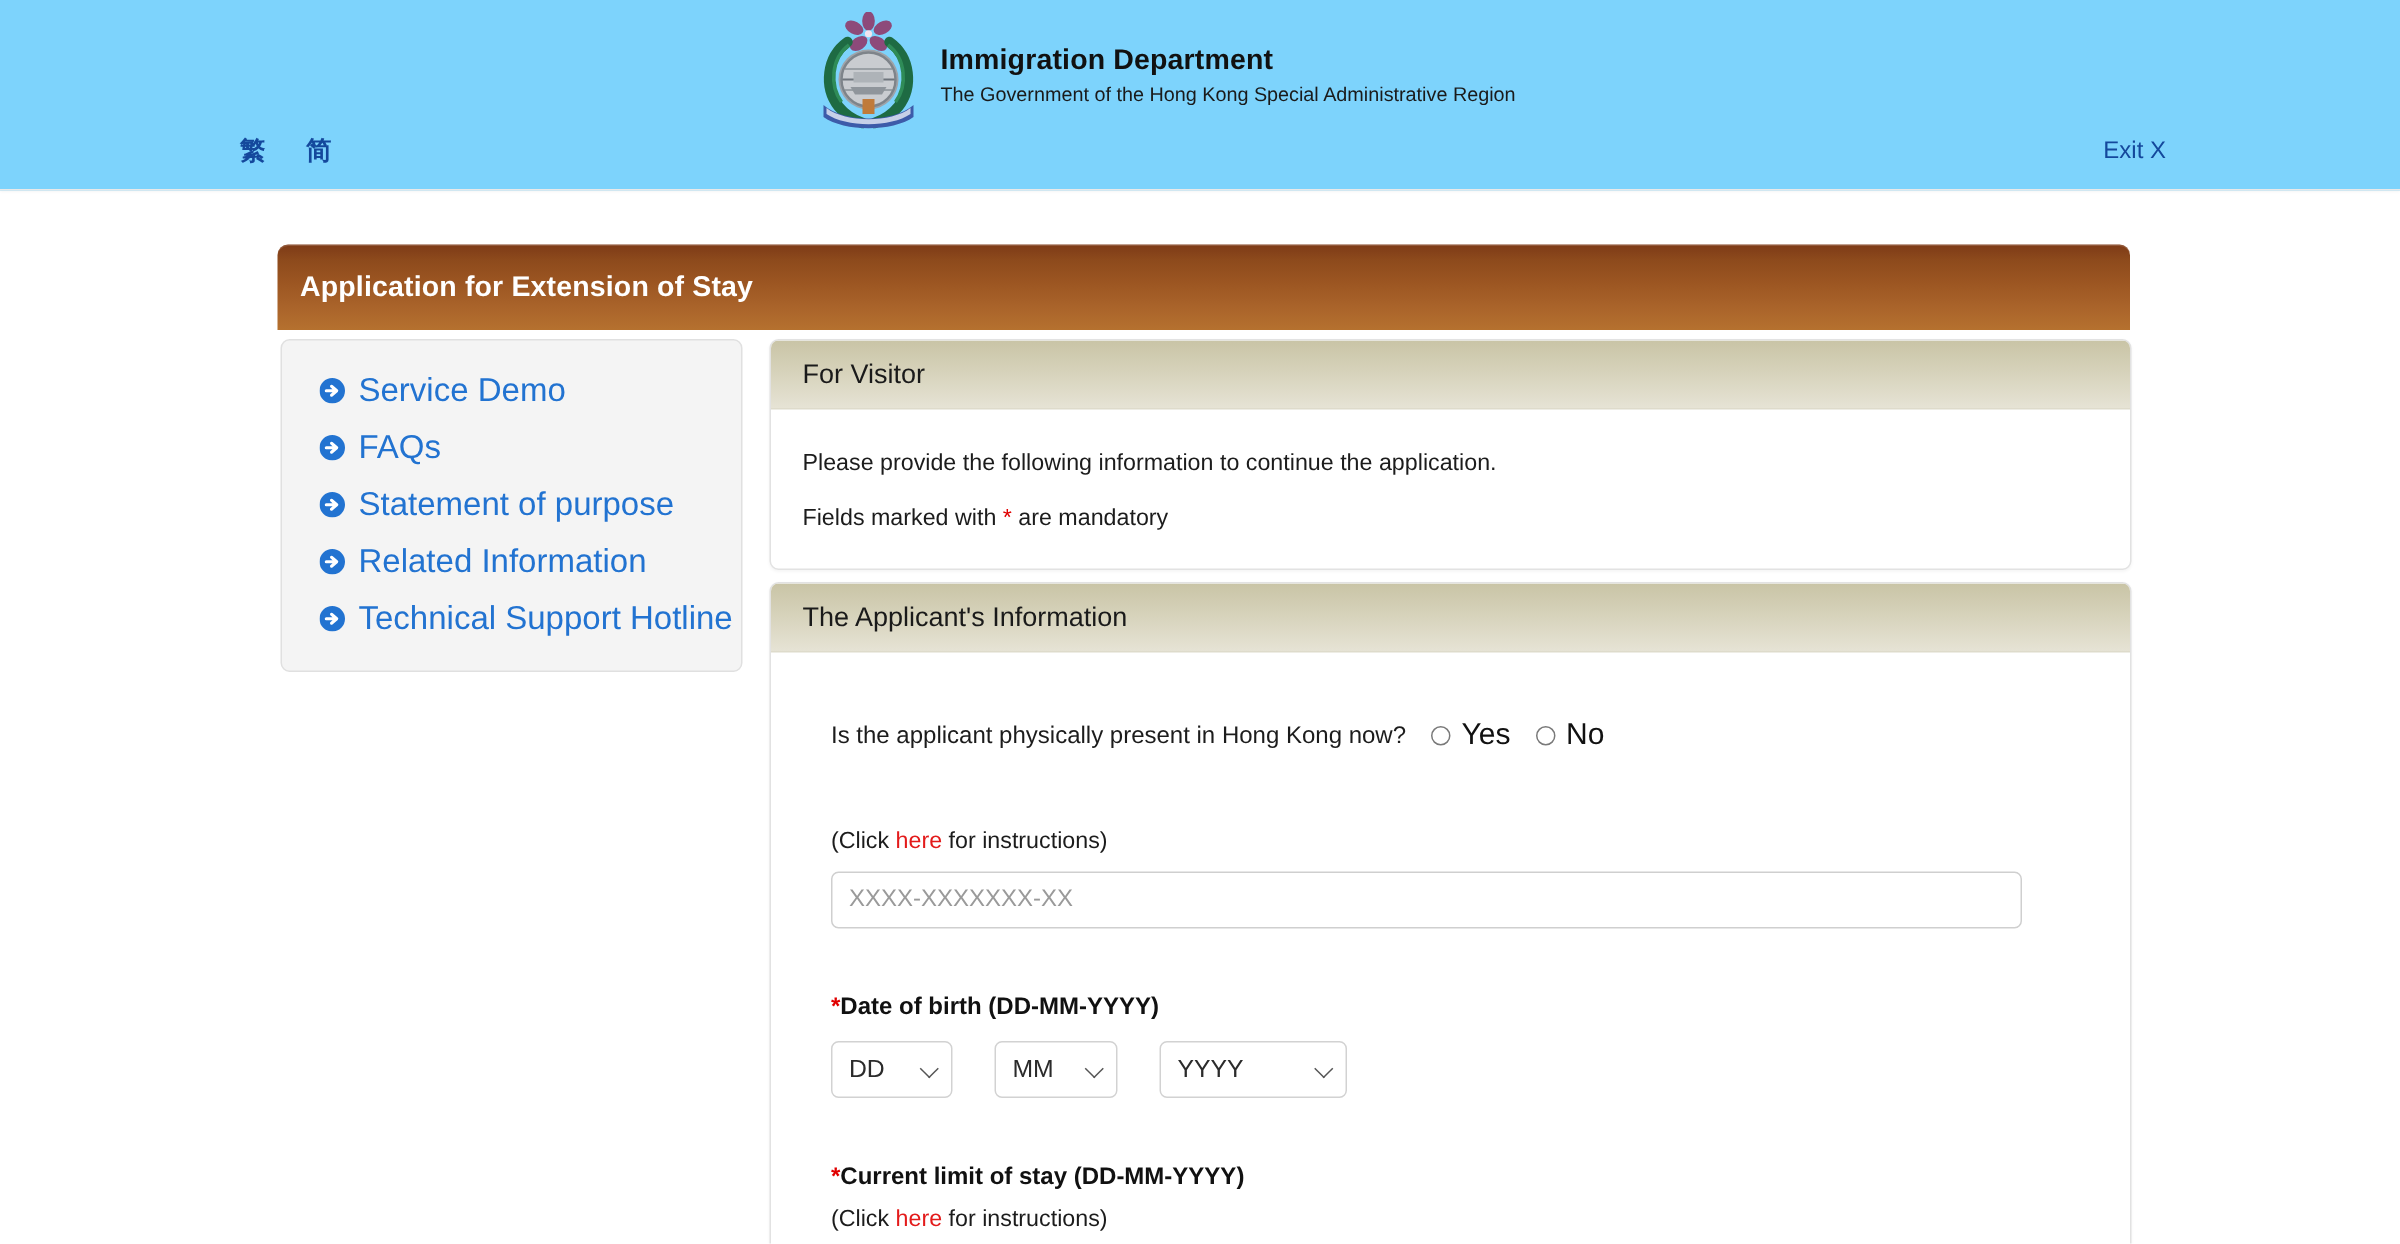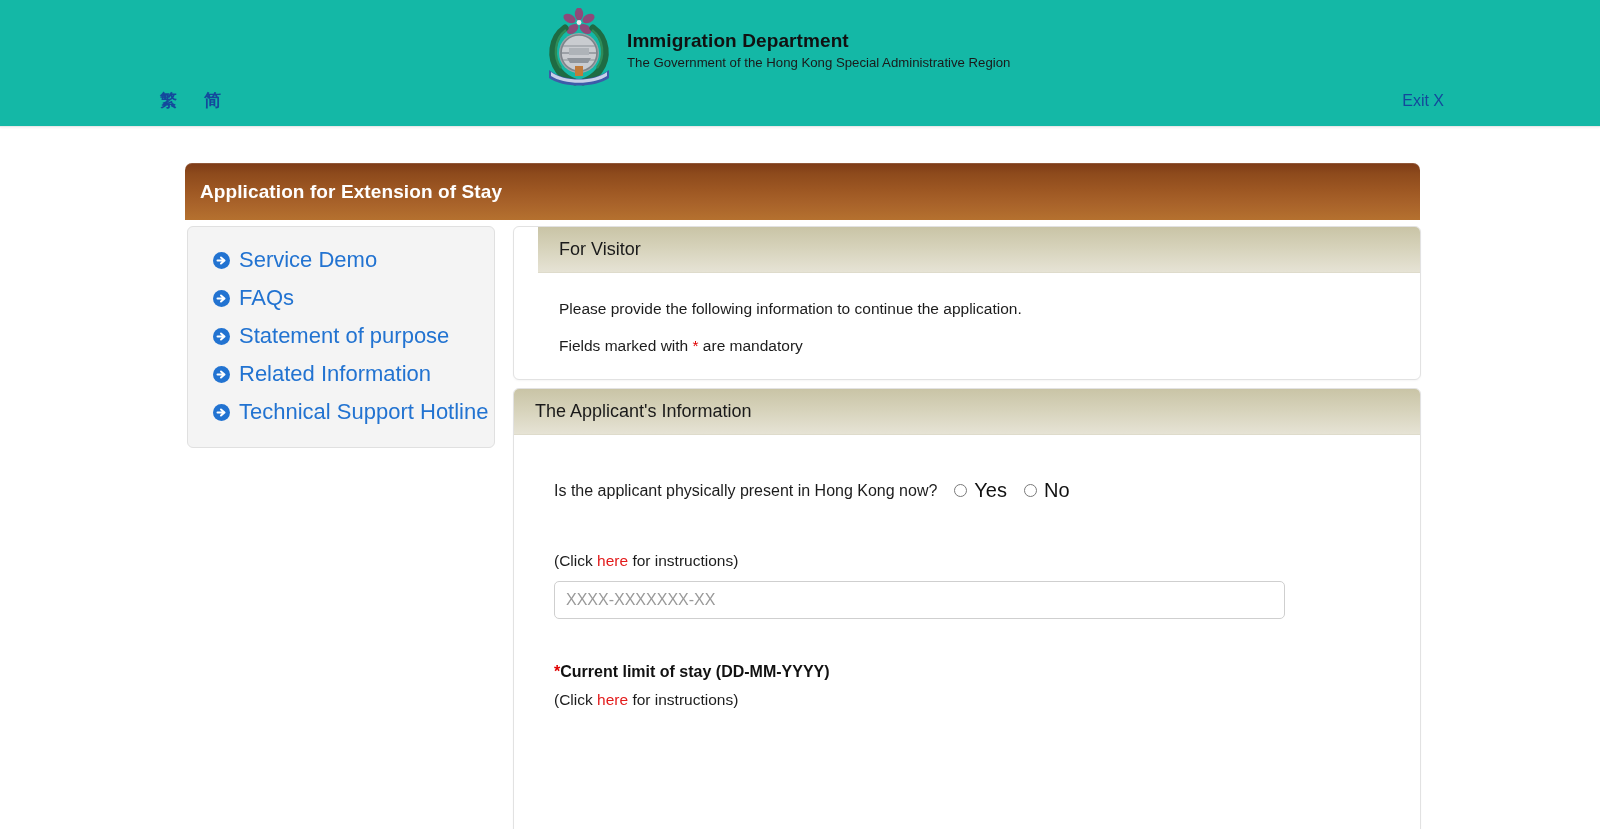--- a/index.html
+++ b/index.html
@@ -11,21 +11,21 @@
     background: #ffffff;
     font-family: "Liberation Sans", sans-serif;
     overflow: hidden;
   }
 
   
   .site-header {
     position: relative;
     width: 1600px;
     height: 127px;
-    background: #14b8a6;
+    background: #7dd3fc;
     border-bottom: 1px solid #e9e9e9;
     box-shadow: 0 1px 2px rgba(0,0,0,0.05);
   }
   .brand {
     position: absolute;
     left: 543px;
     top: 8px;
     display: flex;
     align-items: flex-start;
     gap: 12px;
@@ -155,21 +155,21 @@
   .panel-body { padding: 18px 21px 22px 21px; }
   .intro-line {
     font-size: 15.5px;
     color: #1c1c1c;
     line-height: 22px;
     margin: 7px 0 0 0;
   }
   .intro-line + .intro-line { margin-top: 15px; }
   .req { color: #e00000; }
 
-  #panel-visitor { top: 99px; padding-left: 24px; }
+  #panel-visitor { top: 99px; }
   #panel-applicant { top: 261px; height: 566px; }
 
   .applicant-body { padding: 30px 21px 0 21px; }
 
   .radio-row {
     display: flex;
     align-items: center;
     gap: 0;
     padding-left: 19px;
     margin-top: 14px;
@@ -206,21 +206,21 @@
   }
   .field-hint {
     font-size: 15.5px;
     color: #1c1c1c;
     line-height: 22px;
     margin-top: 6px;
   }
   .hint-link { color: #e31b1b; text-decoration: none; }
   .text-input {
     margin-top: 9px;
-    width: 731px;
+    width: 794px;
     height: 38px;
     border: 1px solid #cfcfcf;
     border-radius: 5px;
     background: #ffffff;
     font-family: "Liberation Sans", sans-serif;
     font-size: 16px;
     color: #3b82f6;
     padding: 0 11px;
     outline: none;
   }
@@ -389,20 +389,39 @@
         </label>
       </div>
 
       <div class="field-block">
         <div class="field-hint">
           <span>(Click </span><a href="#" class="hint-link">here</a><span> for instructions)</span>
         </div>
         <input class="text-input" type="text" placeholder="XXXX-XXXXXXX-XX" style="">
       </div>
 
+      <div class="field-block mt-mandatory">
+        <div class="field-label">
+          <span class="req">*</span><span>Date of birth (DD-MM-YYYY)</span>
+        </div>
+        <div class="selects-row">
+          <div class="sel sel-dd">
+            <span class="sel-val">DD</span>
+            <span class="chev"></span>
+          </div>
+          <div class="sel sel-mm">
+            <span class="sel-val">MM</span>
+            <span class="chev"></span>
+          </div>
+          <div class="sel sel-yyyy">
+            <span class="sel-val">YYYY</span>
+            <span class="chev"></span>
+          </div>
+        </div>
+      </div>
 
       <div class="field-block mt-mandatory">
         <div class="field-label">
           <span class="req">*</span><span>Current limit of stay (DD-MM-YYYY)</span>
         </div>
         <div class="field-hint">
           <span>(Click </span><a href="#" class="hint-link">here</a><span> for instructions)</span>
         </div>
       </div>
 

